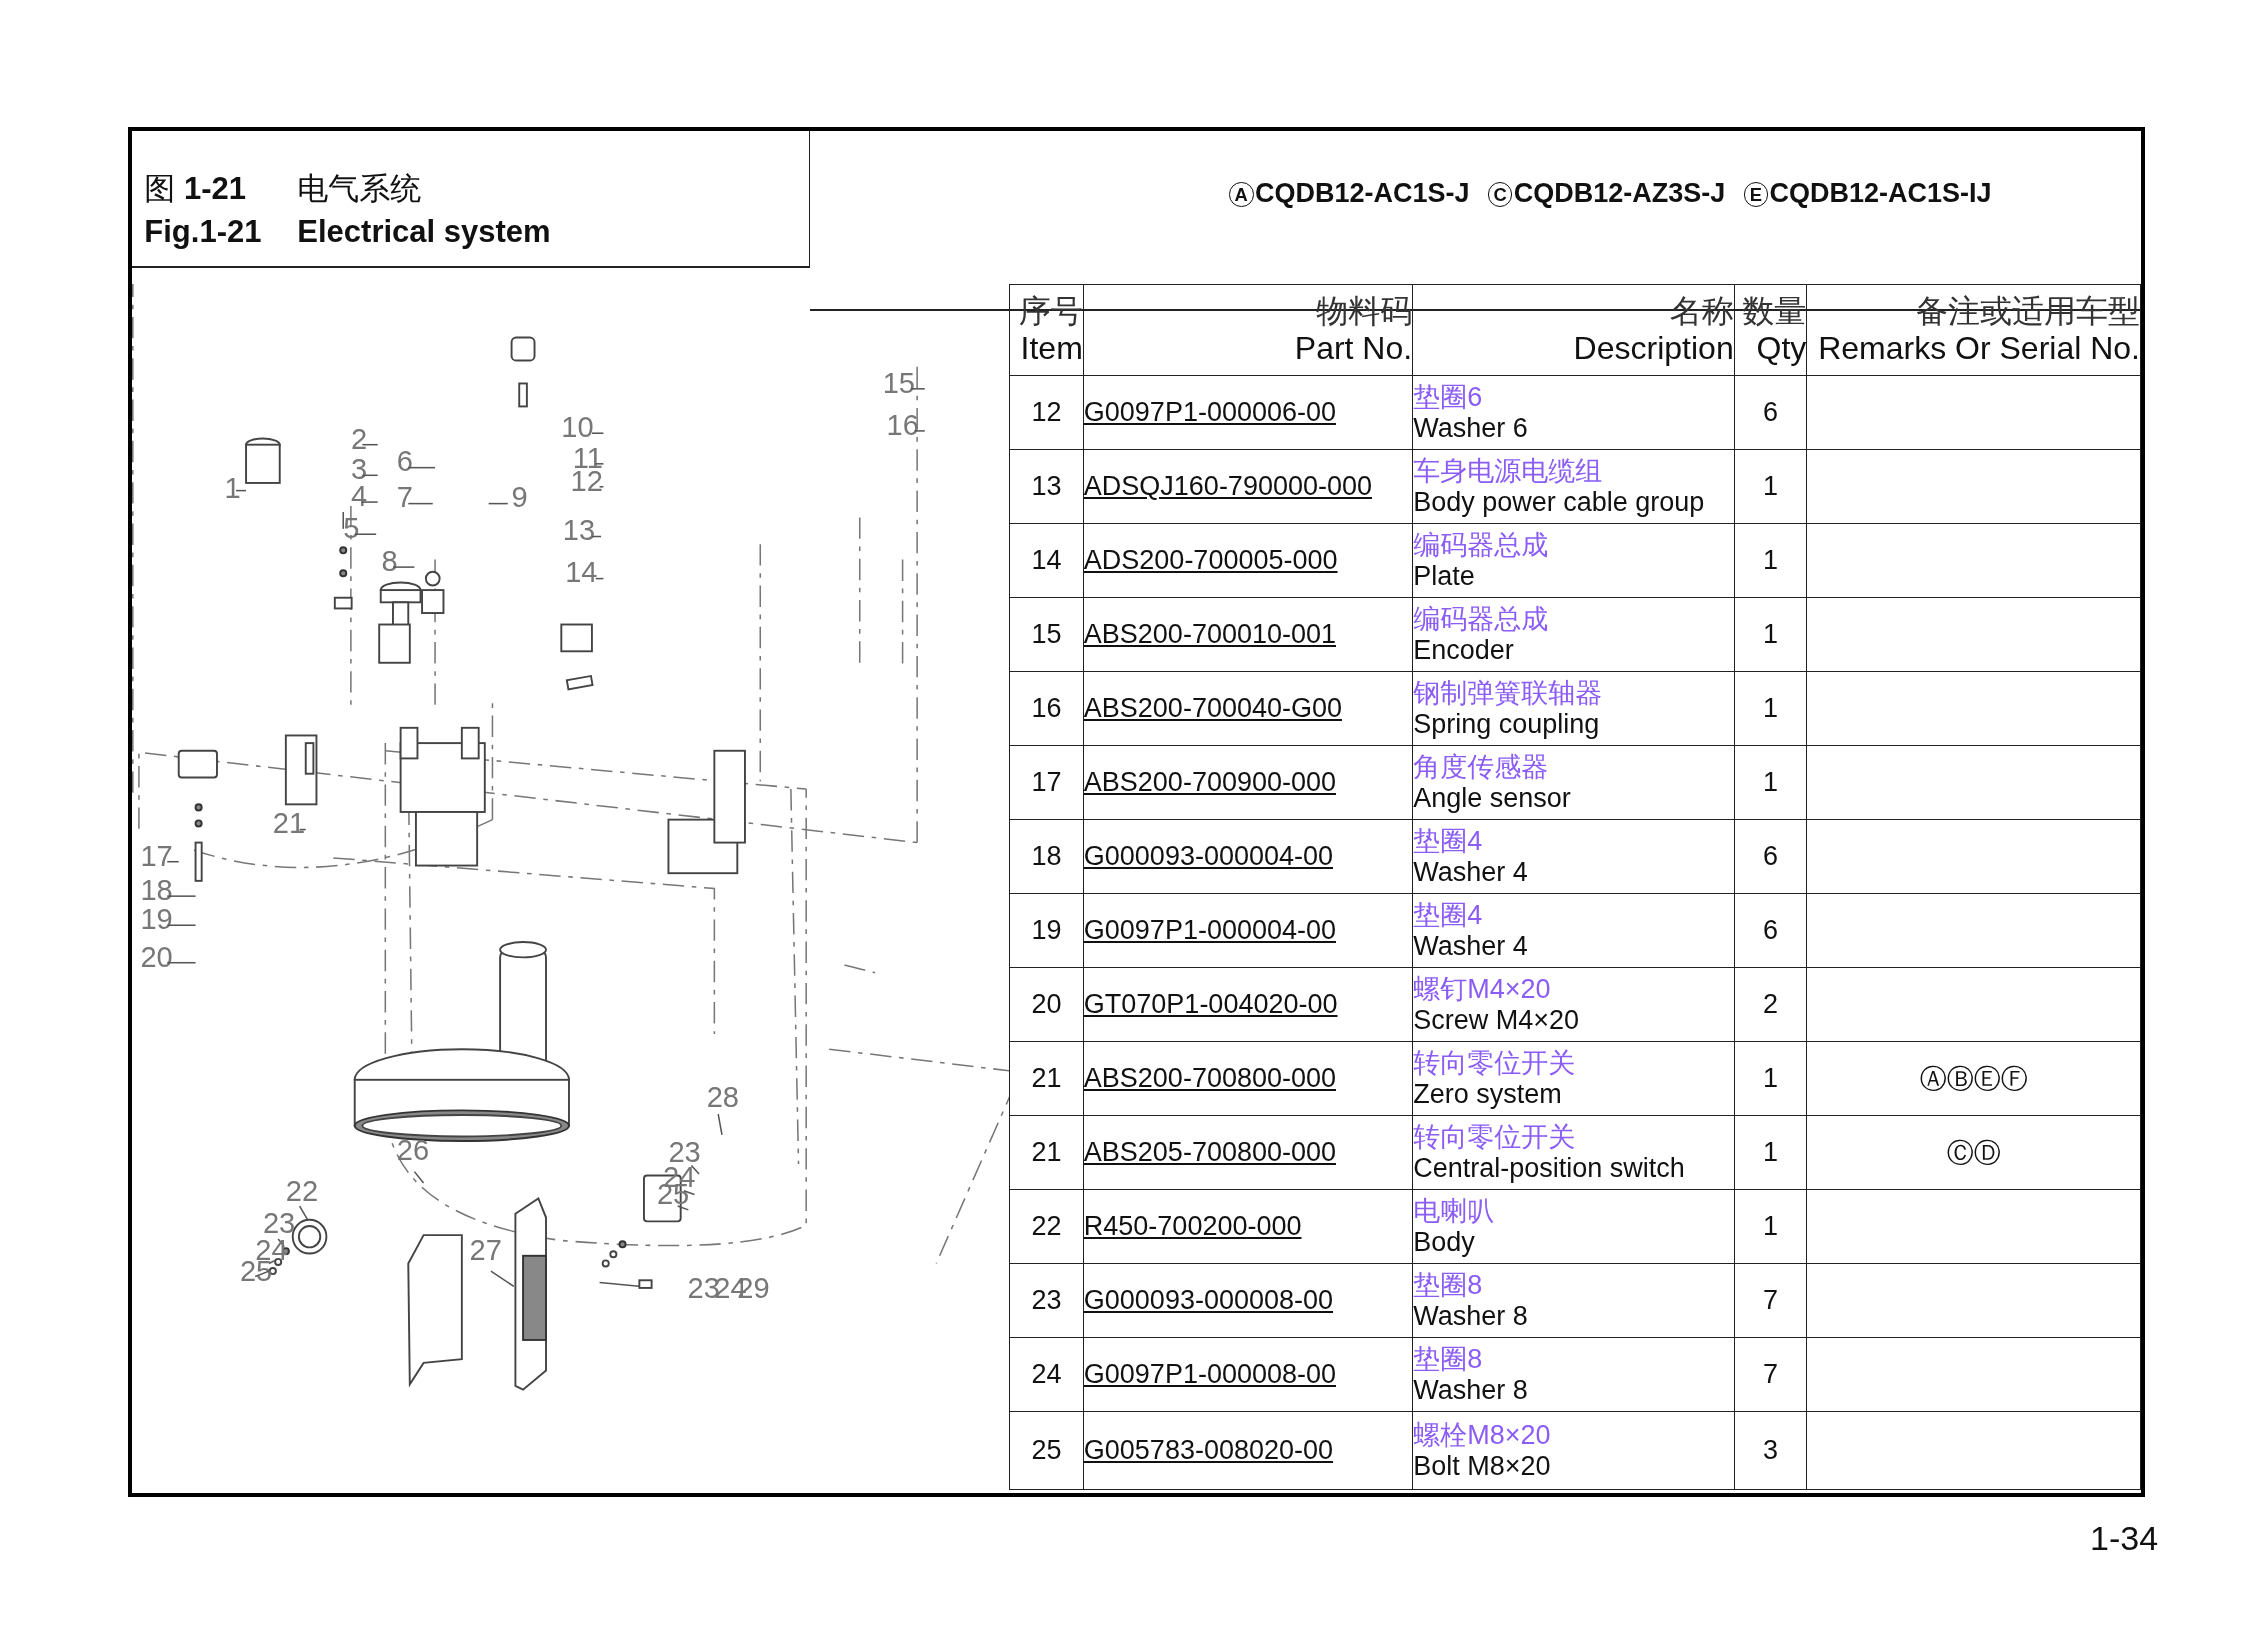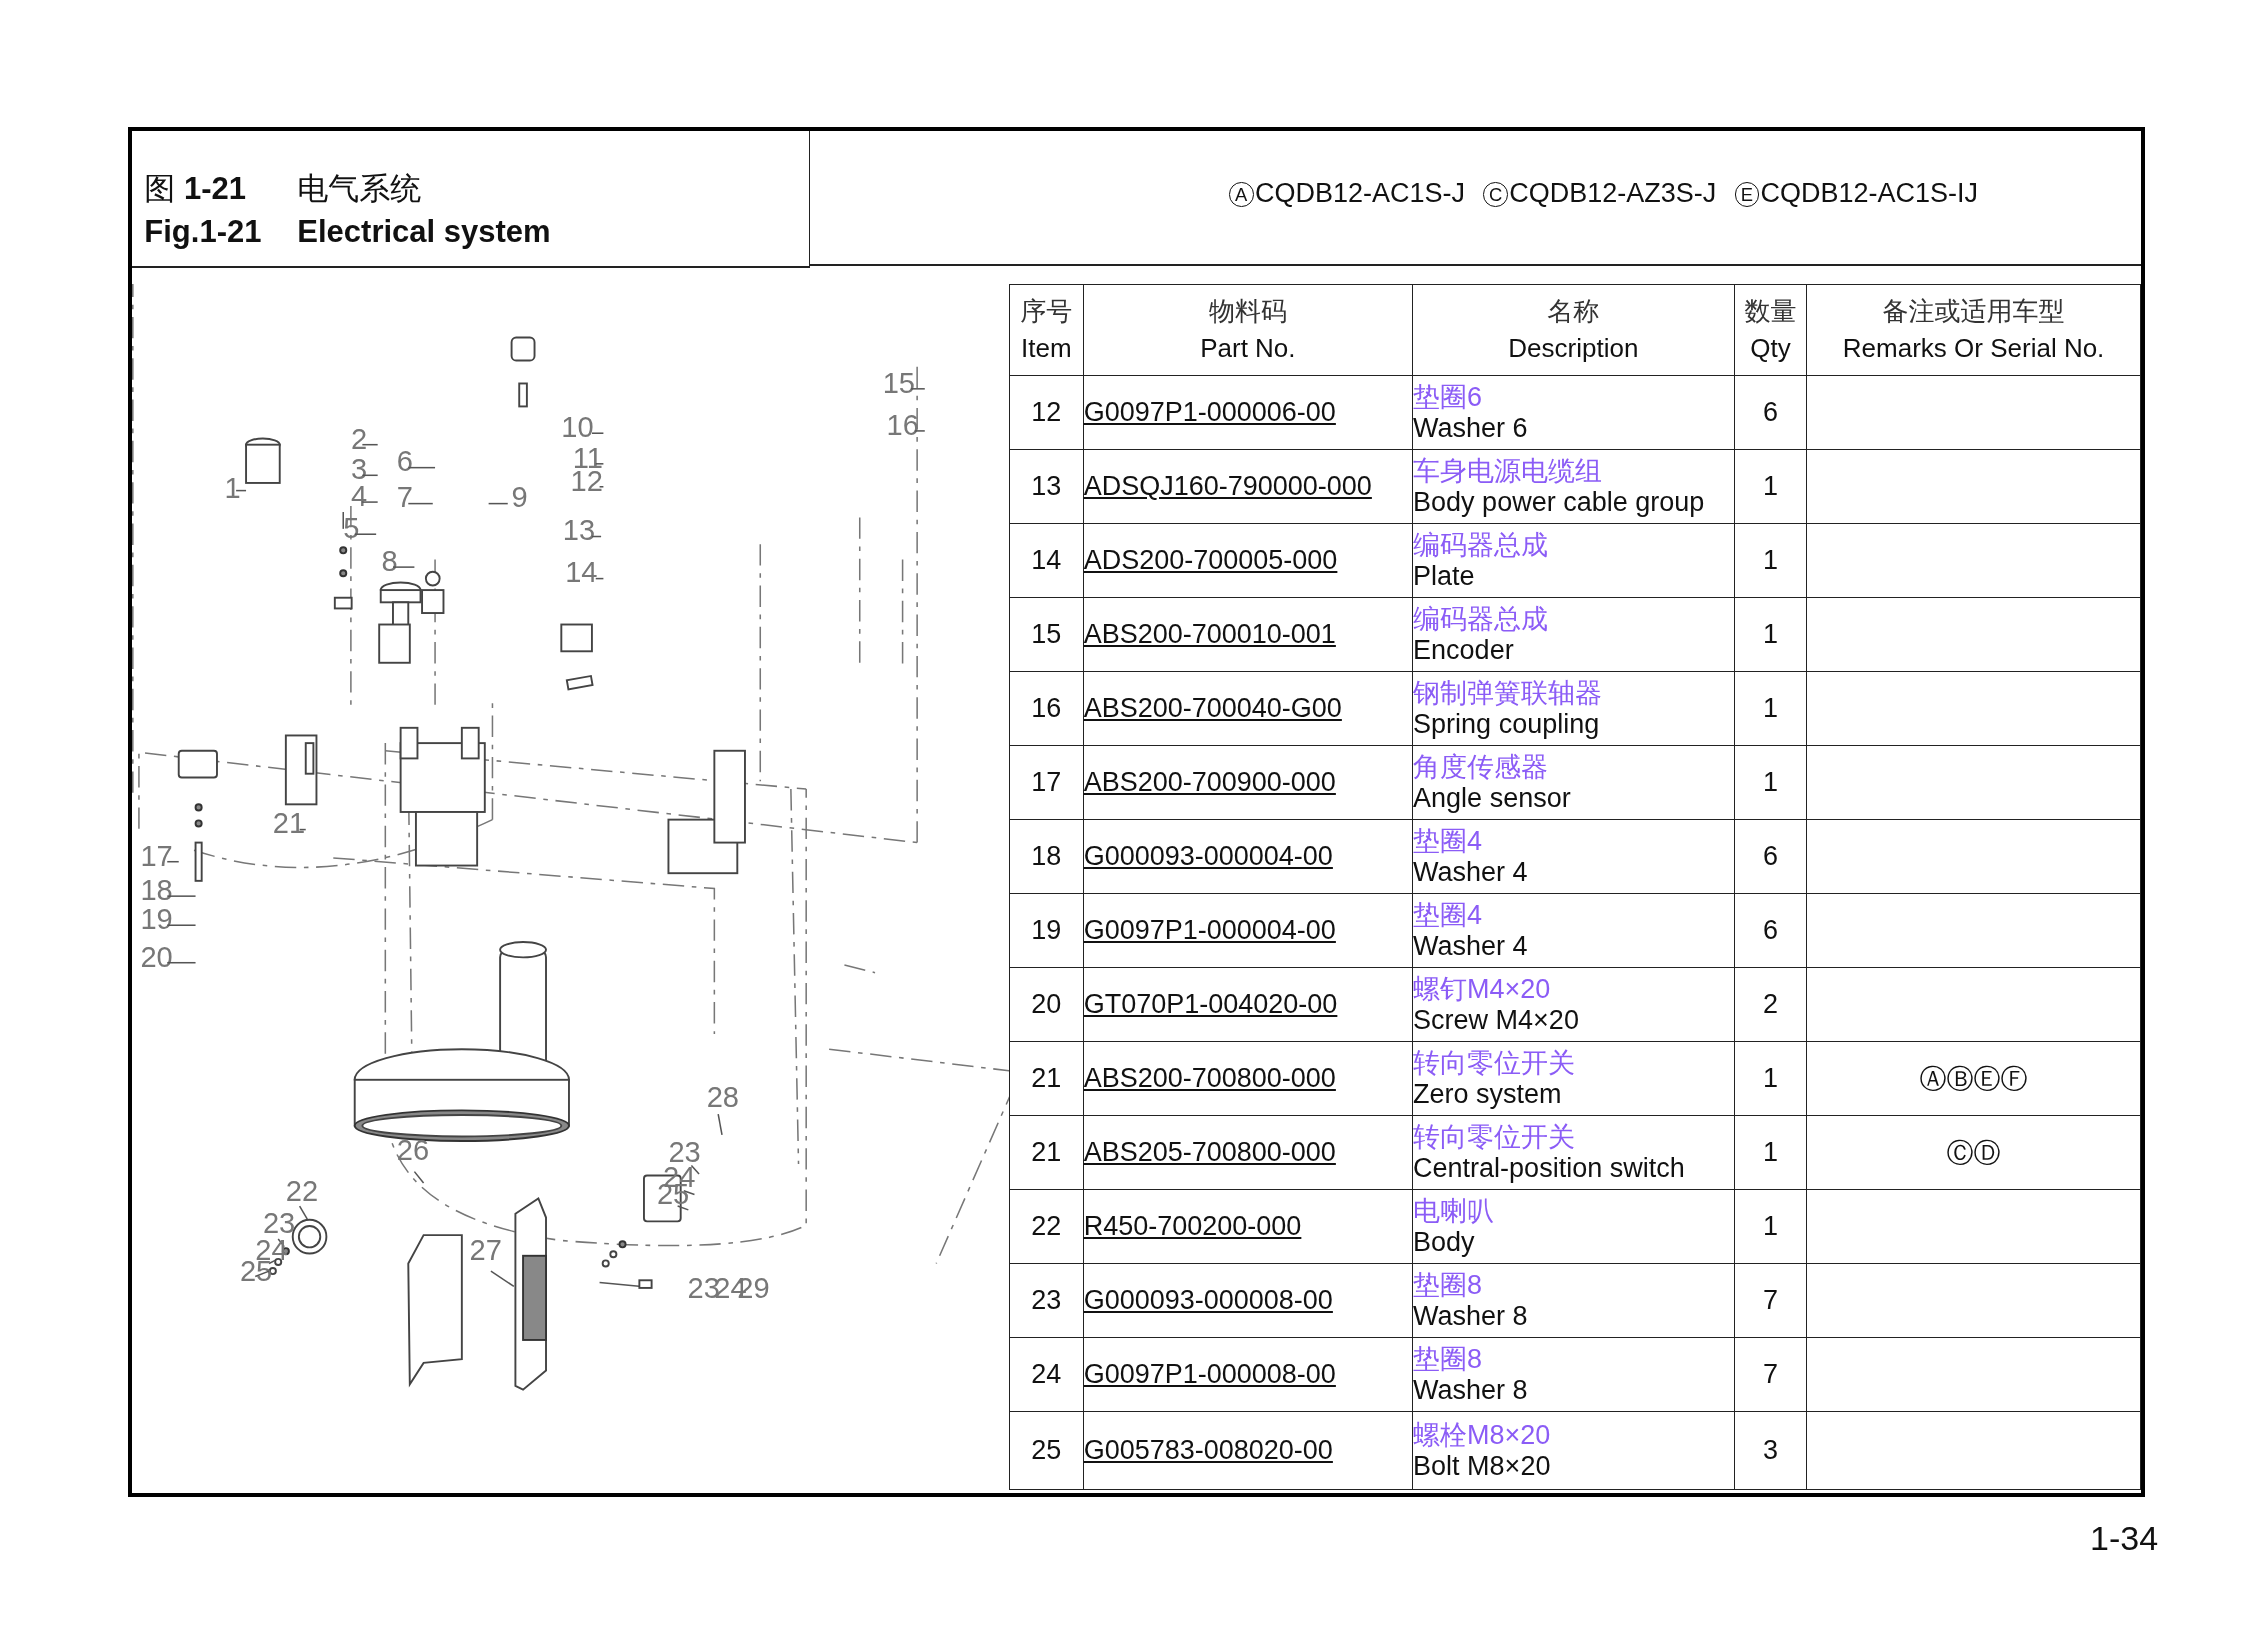--- a/index.html
+++ b/index.html
@@ -7,31 +7,31 @@
          font-family:"Liberation Sans", "DejaVu Sans", sans-serif; color:#111; }
   .frame { position:absolute; left:128px; top:127px; width:2017px; height:1370px;
            border:4.6px solid #000; box-sizing:border-box; }
   .title-cell { position:absolute; left:0; top:0; width:678px; height:137px;
                 border-right:1.5px solid #222; border-bottom:2.3px solid #222; box-sizing:border-box; }
   .title-line { position:absolute; left:12.3px; font-size:31px; font-weight:bold; white-space:nowrap; }
   .title-line .num { display:inline-block; width:153px; }
   .title-line.cn { top:37px; }
   .title-line.cn .cn-lbl { font-weight:normal; }
   .title-line.en { top:83px; }
-  .models-cell { position:absolute; left:678px; top:0; right:0; height:135px;
-                 border-bottom:2.3px solid #222; box-sizing:border-box; }
+  .models-cell { position:absolute; left:678px; top:0; right:0; height:180px;
+                 border-bottom:2.3px solid #222; box-sizing:border-box;font-weight:bold; }
   .models { position:absolute; left:419px; top:44px; font-size:27px; line-height:37px; white-space:nowrap; }
   .models .m { display:inline-block; margin-right:10.7px; }
   .circ { display:inline-block; width:24.5px; height:24.5px; border:1.5px solid #111; border-radius:50%;
           text-align:center; line-height:24.5px; font-size:18.4px; box-sizing:border-box; vertical-align:0.8px; margin-right:1.5px;}
   .diagram { position:absolute; left:0; top:153px; width:877px; bottom:0; }
   .diagram svg { width:100%; height:100%; }
   table.parts { position:absolute; left:877px; top:153px; border-collapse:collapse; table-layout:fixed; }
   table.parts td, table.parts th { border:1.5px solid #222; font-weight:normal; padding:0; box-sizing:border-box; }
-  table.parts th { height:91px; text-align:center; font-size:26px; line-height:37px; vertical-align:middle; }
+  table.parts th { height:91px; text-align:right; font-size:32px; line-height:37px; vertical-align:middle; }
   table.parts th .cn { color:#333; }
   table.parts td { height:74px; font-size:27px; vertical-align:middle; }
   td.c-item, td.c-qty { text-align:center; }
   td.c-part { padding-left:4.6px; white-space:nowrap;text-decoration:underline; }
   td.c-desc { padding-left:4.6px; line-height:31px; white-space:nowrap; }
   td.c-desc .cn { color:#8b5cf6; }
   td.c-rem { text-align:center; }
   tr.last td { height:78px; }
   .page-no { position:absolute; left:2090px; top:1519px; font-size:34px; }
   .callout { font-family:"Liberation Sans", sans-serif; font-size:38px; fill:#777; font-weight:normal; }

